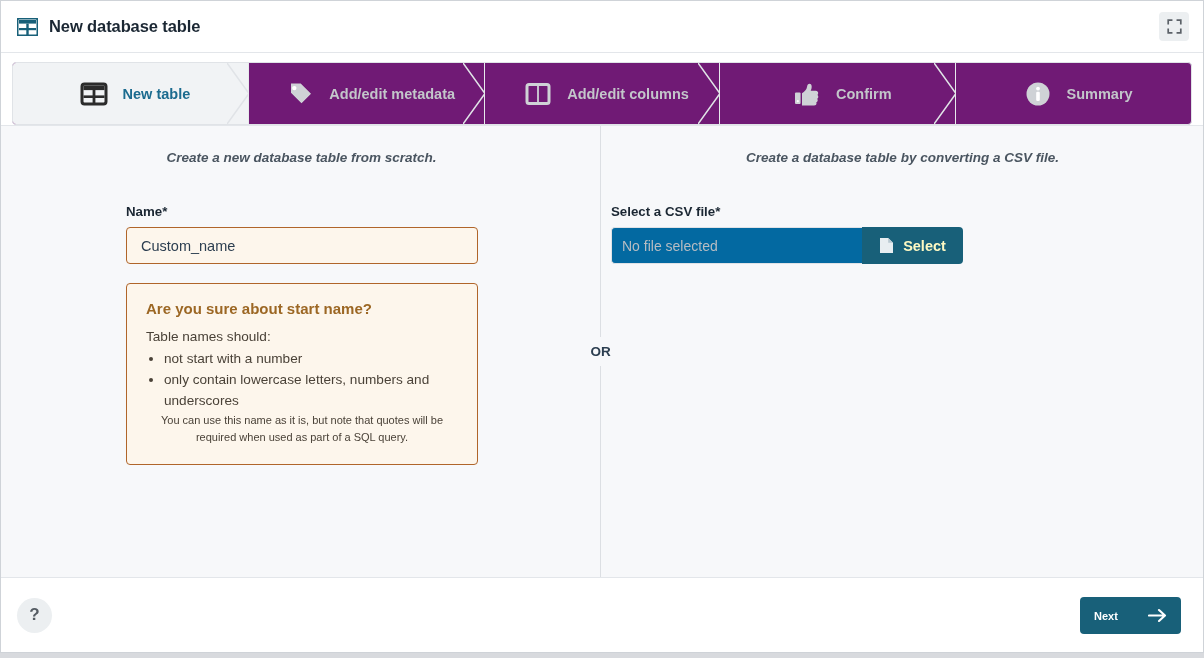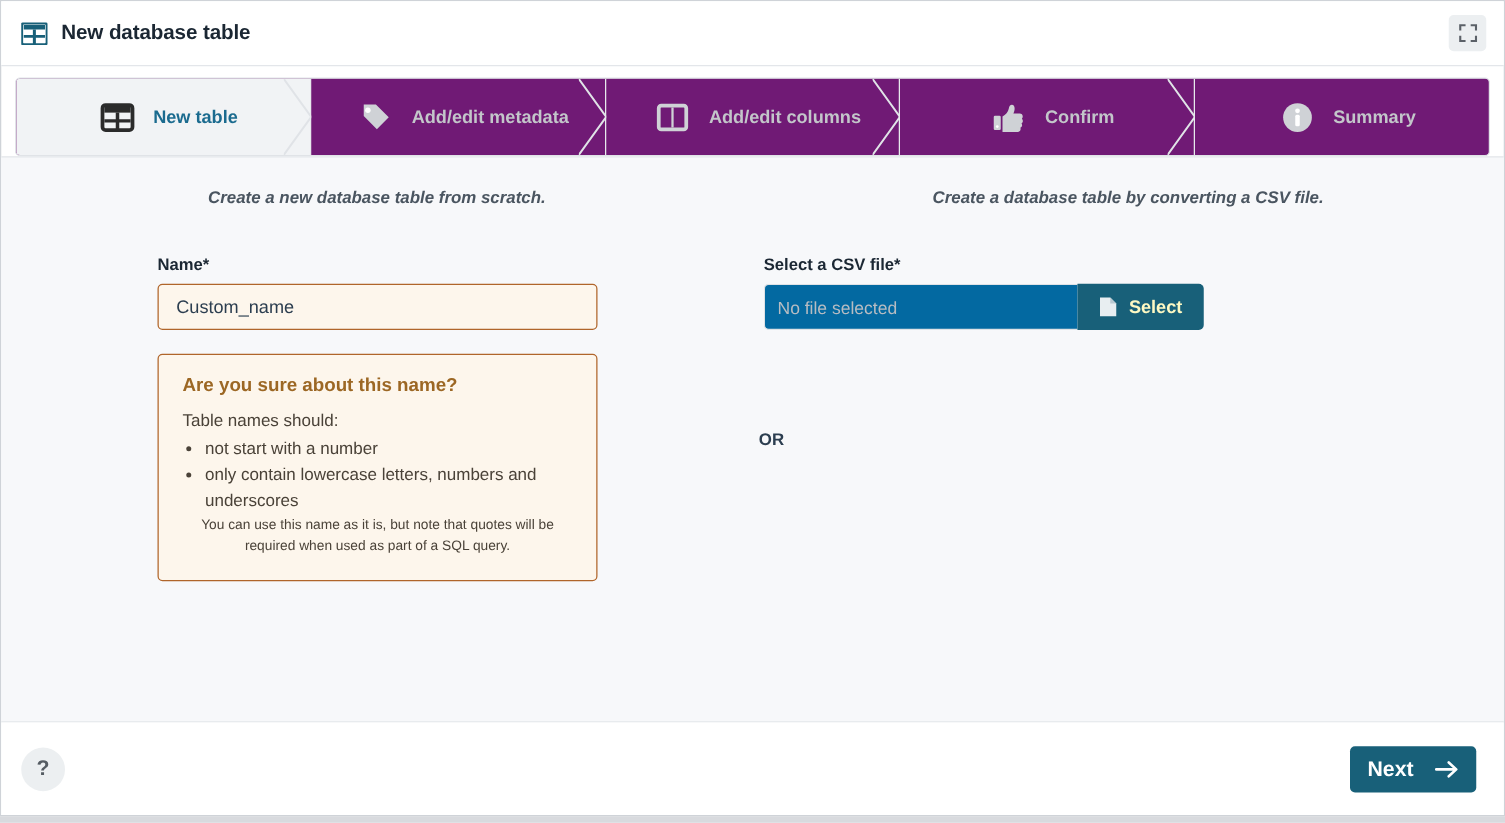--- a/index.html
+++ b/index.html
@@ -129,21 +129,21 @@
     background: #186079;
     border-radius: 0 4px 4px 0;
     display: flex; align-items: center; justify-content: center; gap: 9px;
     color: #fef9c3; font-size: 14.5px; font-weight: bold;
   }
 
   
   .divider {
     position: absolute; left: 599px; top: 0; bottom: 0;
     width: 1px;
-    display: flex; align-items: center;
+    display: flex; flex-direction: column; align-items: center;
   }
   .divider .line { width: 1px; background: #dcdfe3; flex: 1 1 auto; }
   .divider .or {
     font-size: 13.5px; font-weight: bold; color: #2c3e50;
     padding: 7px 7px; background: #f7f8fa;
   }
 
   
   .footer {
     height: 74px; min-height: 74px;
@@ -157,21 +157,21 @@
     background: #eceff1;
     display: flex; align-items: center; justify-content: center;
     font-size: 17px; font-weight: bold; color: #555c63;
   }
   .next-btn {
     position: absolute; right: 22px; top: 19px;
     width: 101px; height: 37px;
     background: #186079; border-radius: 4px;
     display: flex; align-items: center; justify-content: space-between;
     padding: 0 14px;
-    color: #ffffff; font-size: 17px; font-weight: bold;
+    color: #ffffff; font-size: 11px; font-weight: bold;
   }
 </style>
 </head>
 <body>
 
 <div class="window">
 
   <div class="titlebar">
     <svg class="title-icon" viewBox="0 0 21 18">
       <rect x="0.5" y="0.5" width="20" height="17" rx="1.5" fill="none" stroke="#186079" stroke-width="2"></rect>
@@ -265,21 +265,21 @@
   <div class="body">
 
     <div class="pane">
       <div class="pane-intro">Create a new database table from scratch.</div>
 
       <div class="field-wrap-left">
         <span class="field-label">Name*</span>
         <div class="text-input" placeholder="Table name">Custom_name</div>
 
         <div class="warn-box">
-          <div class="warn-title">Are you sure about this name?</div>
+          <div class="warn-title">Are you sure about start name?</div>
           <div class="warn-lead">Table names should:</div>
           <ul class="warn-list">
             <li>not start with a number</li>
             <li>only contain lowercase letters, numbers and underscores</li>
           </ul>
           <div class="warn-foot">You can use this name as it is, but note that quotes will be required when used as part of a SQL query.</div>
         </div>
       </div>
     </div>
 

